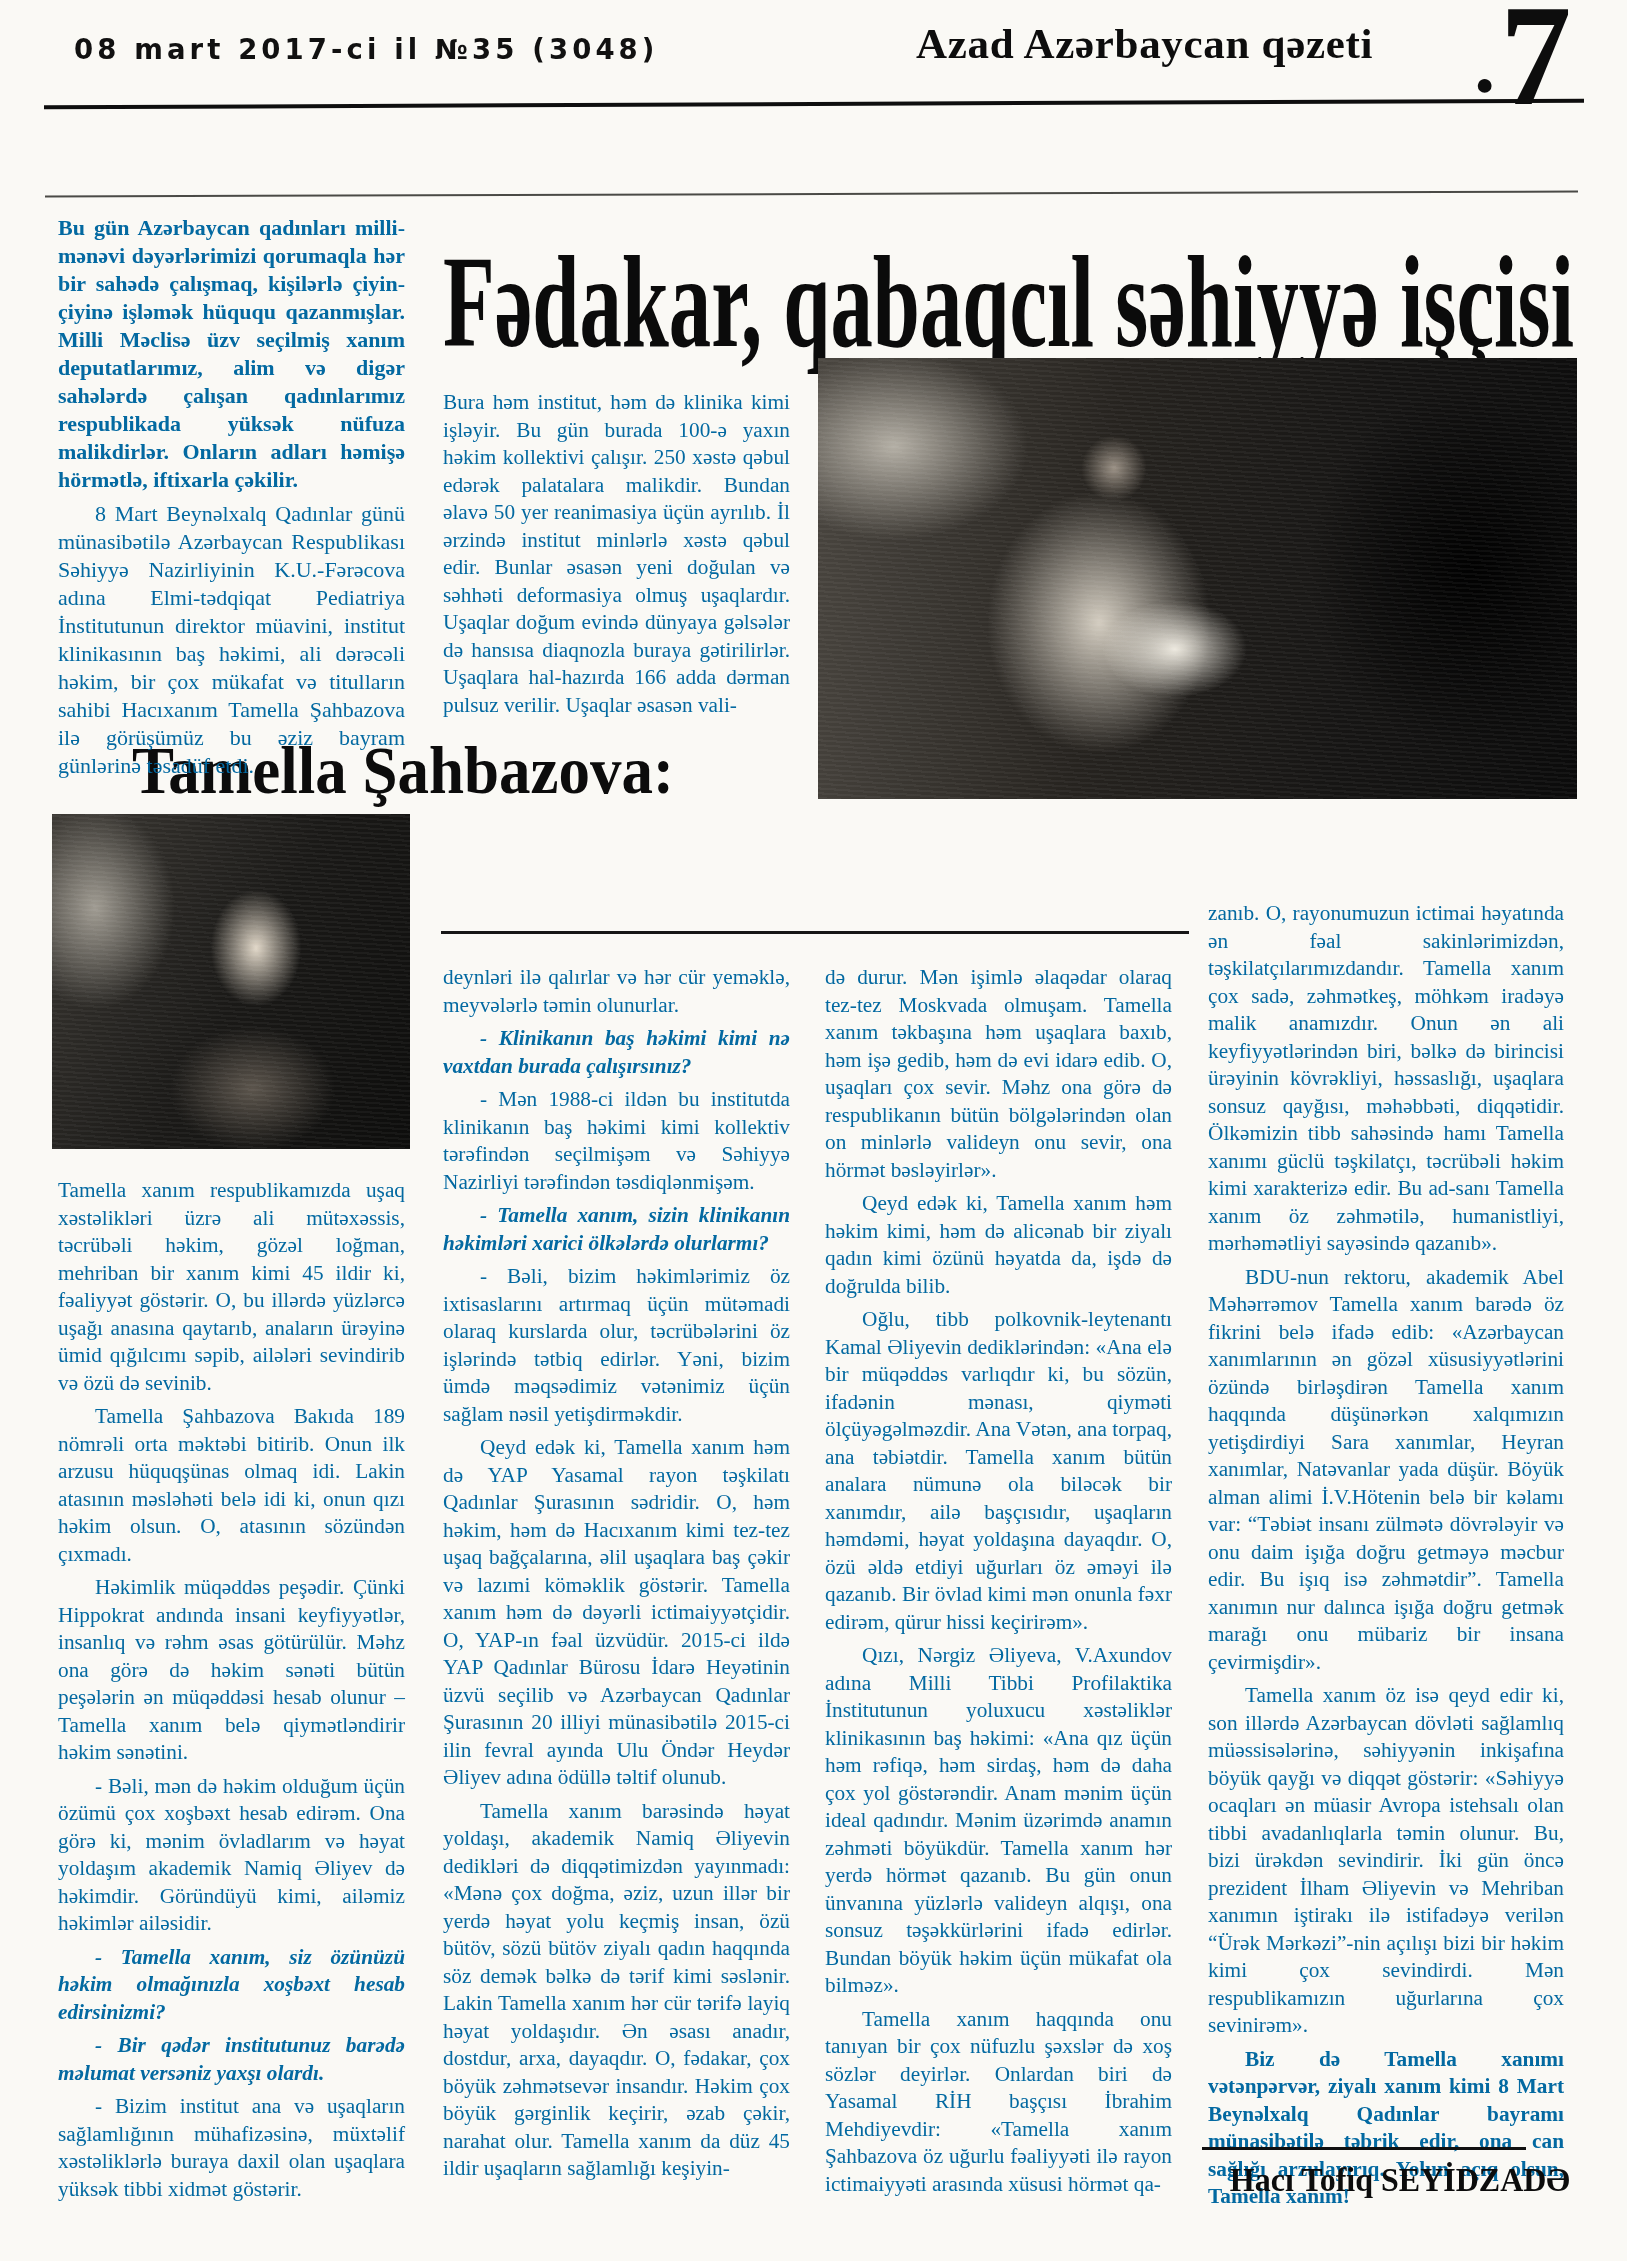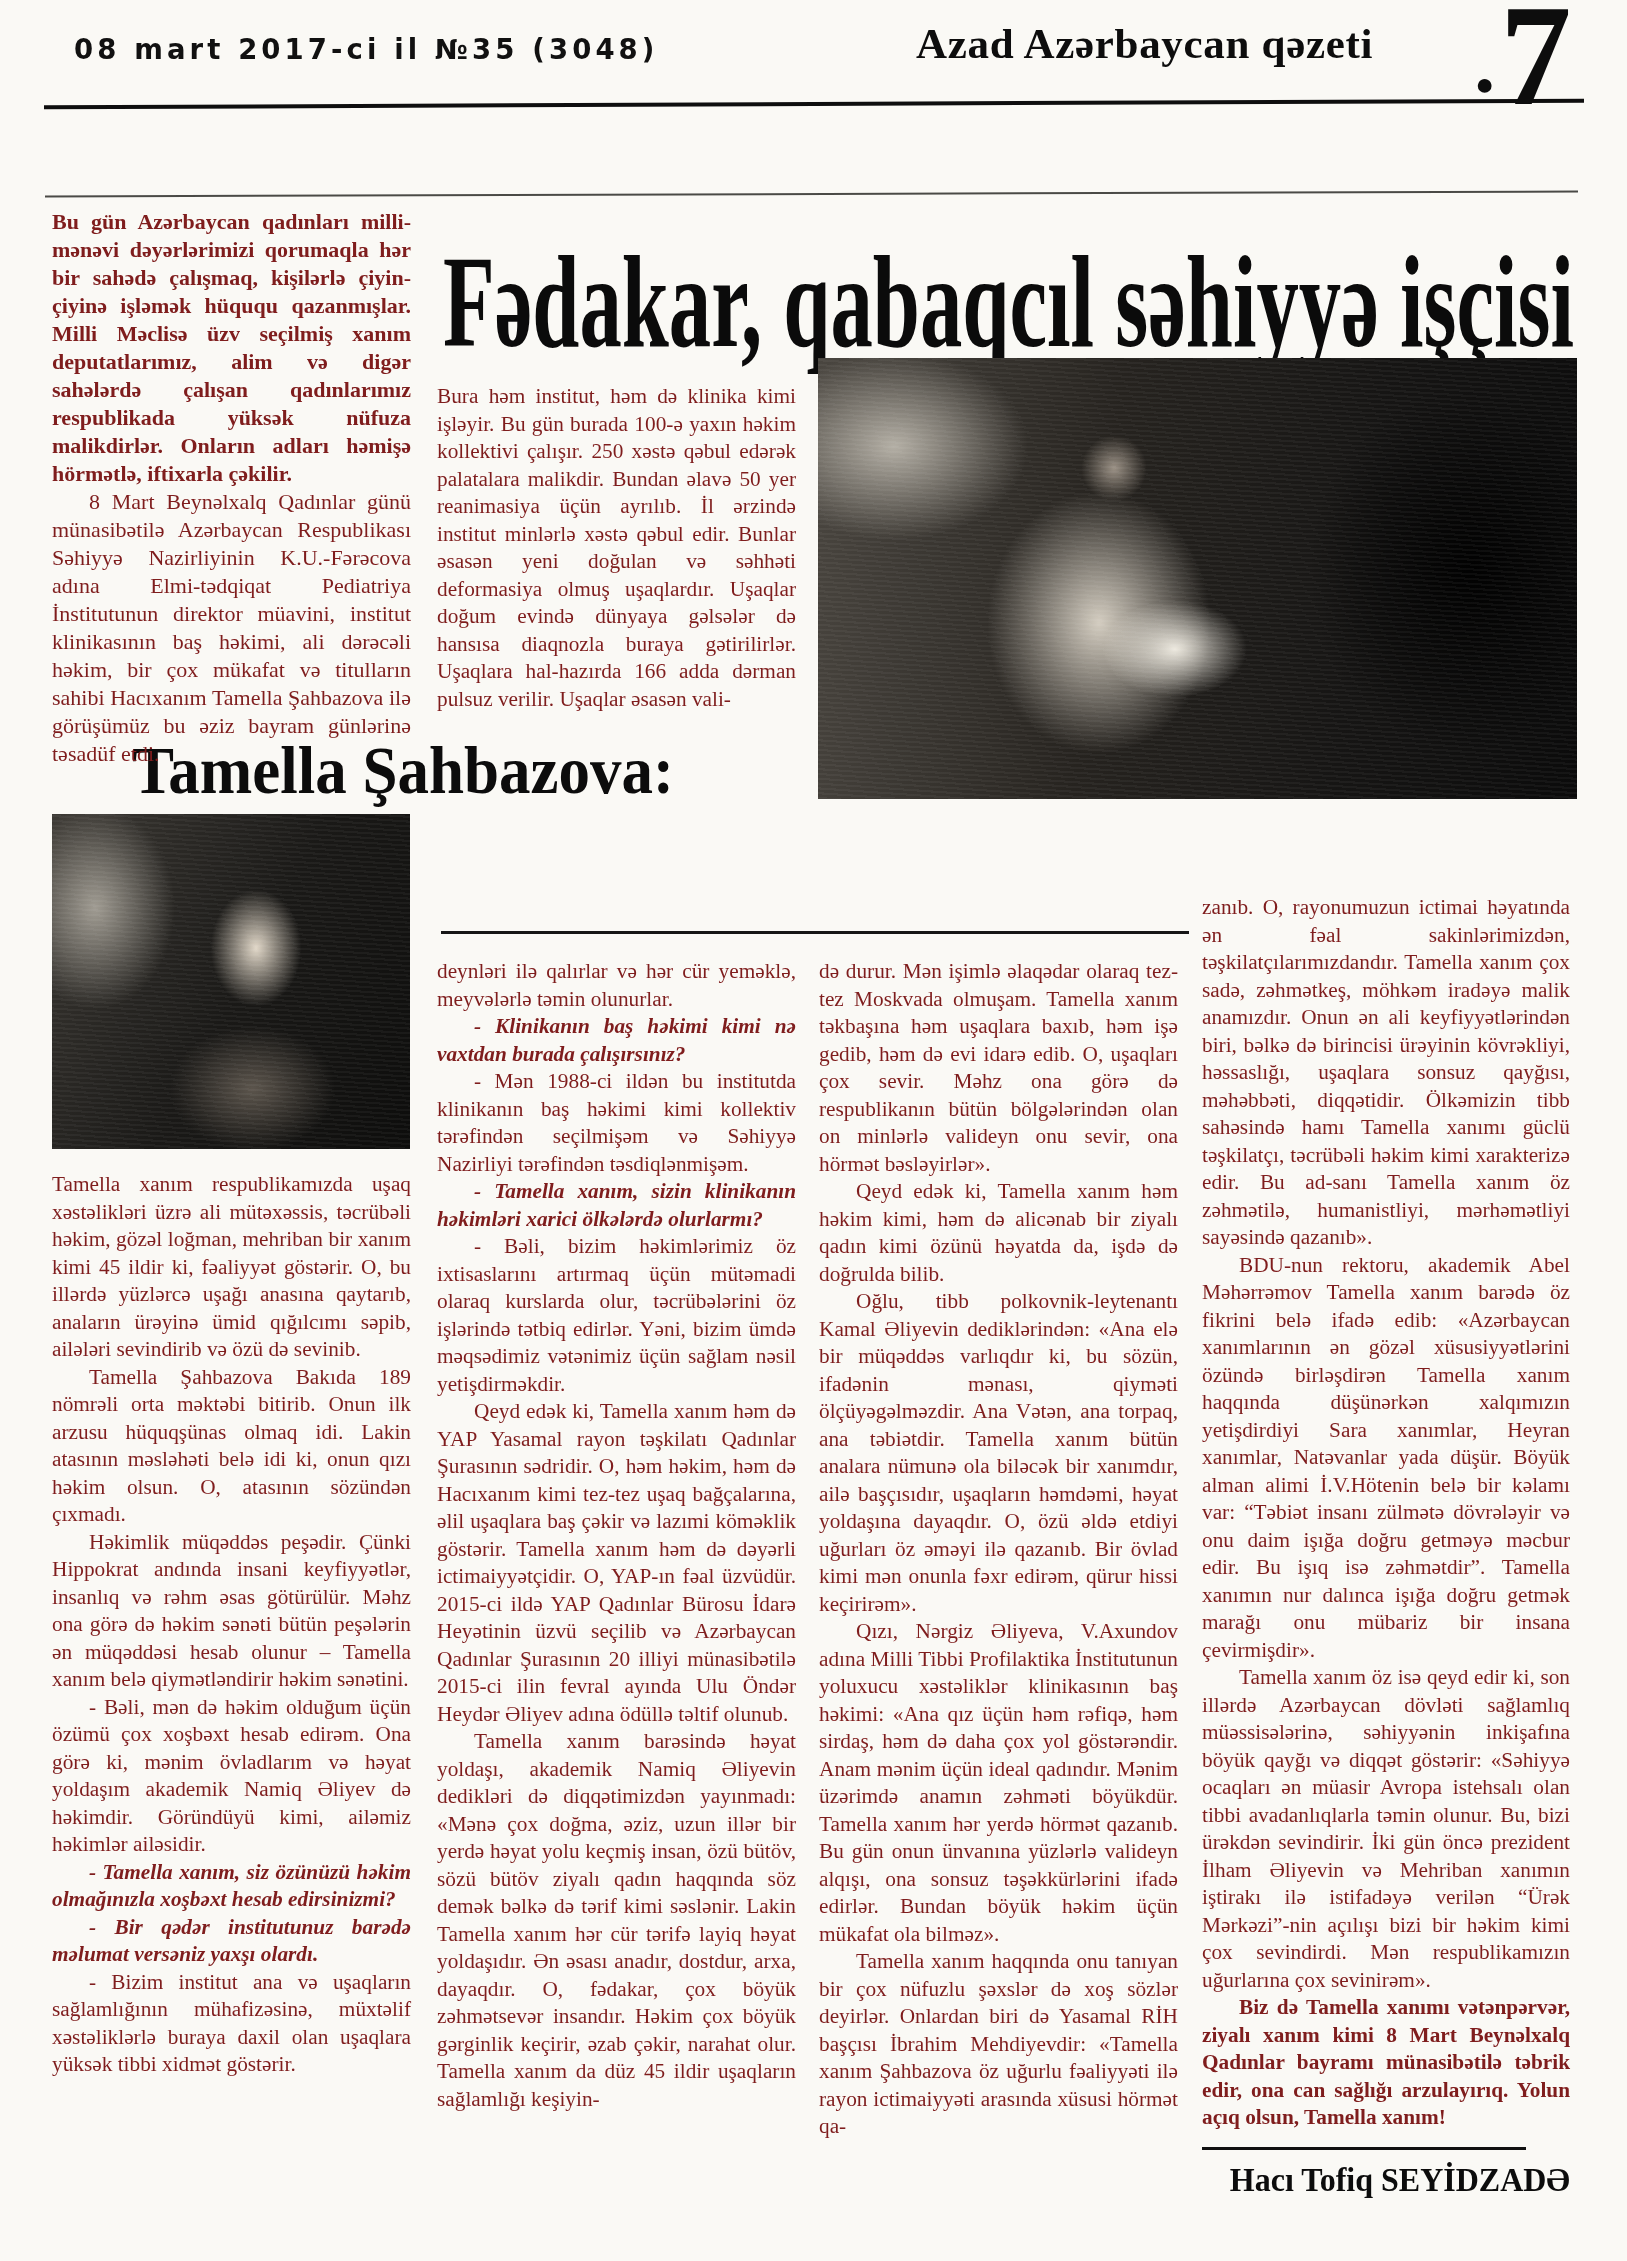--- a/index.html
+++ b/index.html
@@ -84,22 +84,22 @@
   }
   
   .col{position:absolute;width:359px;}
   .col-1-top  {left:52px;  top:208px;}
   .col-2-top  {left:437px; top:383px;}
   .col-1-main {left:52px;  top:1171px;}
   .col-2-main {left:437px; top:958px;}
   .col-3-main {left:819px;top:958px;}
   .col-4-main {left:1202px;top:894px;width:368px;}
   .para{
-    margin:0;text-align:justify;text-indent:37px;
-    font-size:21.3px;line-height:27.5px;color:#7f1d1d;
+    margin:6px;text-align:justify;text-indent:37px;
+    font-size:21.3px;line-height:27.5px;color:#0369a1;
   }
   .para.cont{text-indent:0;}
   .para.q{font-weight:bold;font-style:italic;}
   .para.bold{font-weight:bold;}
   .para b{font-weight:normal;}
   .col-1-top .para{font-size:22px;line-height:28px;}
   
   .sig-rule{position:absolute;left:1202px;top:2147px;width:324px;height:3.4px;background:#101010;}
   .signature{
     position:absolute;left:1202px;top:2161px;width:368px;

